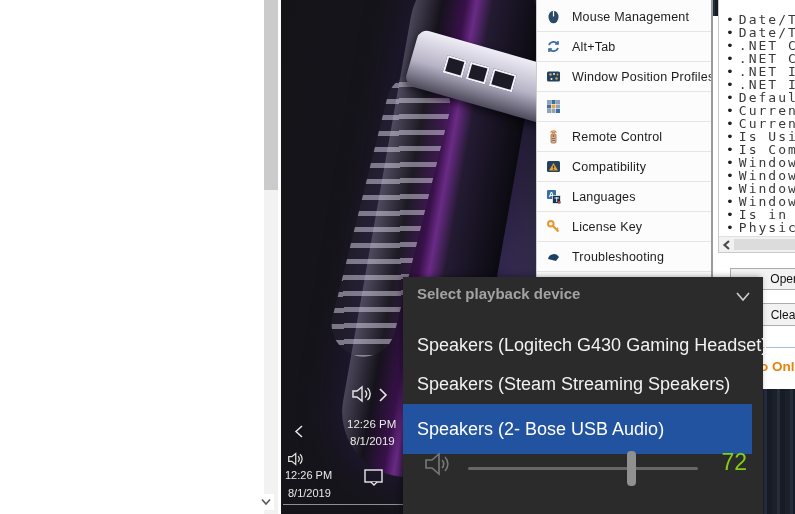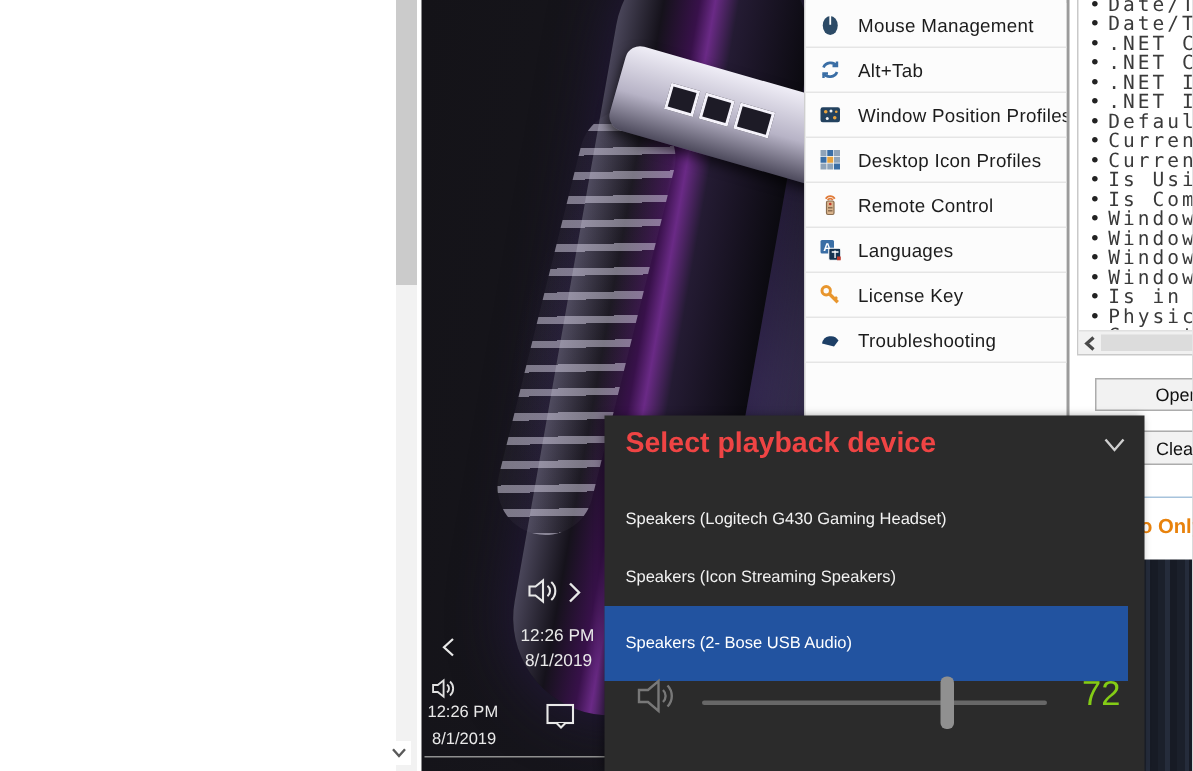--- a/index.html
+++ b/index.html
@@ -27,21 +27,21 @@
   
   .tb-text{position:absolute;color:#e9e9e9;white-space:nowrap;}
   .tb-icon{position:absolute;}
   .tb-line{position:absolute;height:1px;background:#8f8f8f;}
   
   #v-scrollbar{position:absolute;left:264px;top:0;width:14px;height:514px;background:#f2f2f2;}
   #v-scrollbar .thumb{position:absolute;left:0;top:0;width:14px;height:190px;background:#cbcbcb;}
   #v-scroll-arrow{position:absolute;left:257px;top:494px;width:17px;height:16px;background:#fff;
     display:flex;align-items:center;justify-content:center;}
   
-  #info-panel{position:absolute;left:712px;top:0;width:83px;height:373px;background:#ffffff;}
+  #info-panel{position:absolute;left:712px;top:16px;width:83px;height:373px;background:#ffffff;}
   #log-box{position:absolute;left:6px;top:-18px;width:96px;height:253px;border:1px solid #c9c9c9;
     background:#fff;overflow:hidden;}
   #log-box ul{list-style:none;margin:0;padding:14px 0 0 7px;}
   #log-box li{font-family:"DejaVu Sans Mono",monospace;font-size:13px;line-height:13px;
     letter-spacing:2px;color:#3a3a3a;white-space:nowrap;}
   #log-box li::before{content:"\2022";margin-right:5px;color:#222;letter-spacing:0;}
   #log-hscroll{position:absolute;left:0;right:0;bottom:0;height:15px;background:#f1f1f1;
     border-top:1px solid #e0e0e0;display:flex;align-items:center;}
   #log-hscroll .h-thumb{position:absolute;left:15px;right:0;top:2px;height:11px;background:#dcdcdc;}
   .win-btn{position:absolute;left:18px;width:110px;height:22px;background:#f2f2f2;
@@ -54,24 +54,24 @@
   #app-menu{position:absolute;left:536px;top:0;width:177px;height:281px;background:#fcfcfc;
     border-left:1px solid #cfcfcf;border-right:2px solid #9b9b9b;box-sizing:border-box;
     padding-top:2px;overflow:hidden;}
   .menu-row{height:29px;border-bottom:1px solid #e5e5e5;display:flex;align-items:center;
     padding-left:9px;gap:11px;background:#fcfcfc;}
   .menu-row .lab{font-size:12.5px;letter-spacing:.2px;color:#1c1c1c;white-space:nowrap;}
   .mi{width:15px;height:15px;flex:0 0 15px;}
   
   #flyout{position:absolute;left:403px;top:277px;width:360px;height:237px;background:#2b2b2b;
     box-shadow:-2px 0 6px rgba(0,0,0,.4);}
-  #flyout-title{position:absolute;left:14px;top:8px;font-size:19px;font-weight:bold;color:#ef4444;text-align:right;}
+  #flyout-title{position:absolute;left:14px;top:8px;font-size:15px;font-weight:bold;color:#a3a3a3;text-align:right;}
   #flyout-chevron{position:absolute;right:12px;top:14px;width:16px;height:12px;cursor:pointer;}
   .device-row{position:absolute;left:0;width:360px;height:39px;display:flex;align-items:center;
-    padding-left:14px;box-sizing:border-box;font-size:11px;color:#f2f2f2;white-space:nowrap;}
+    padding-left:14px;box-sizing:border-box;font-size:18px;color:#f2f2f2;white-space:nowrap;}
   .device-row.selected{width:349px;background:#2253a0;color:#ffffff;}
   #vol-icon{position:absolute;left:20px;top:172px;}
   #vol-track{position:absolute;left:65px;top:190px;width:230px;height:3px;background:#676767;border-radius:2px;}
   #vol-thumb{position:absolute;left:224px;top:174px;width:9px;height:35px;background:#909090;border-radius:4px;}
   #vol-value{position:absolute;left:300px;top:172px;width:44px;text-align:right;font-size:23px;
     color:#84cc16;}
 </style>
 </head>
 <body>
 
@@ -195,35 +195,43 @@
             <rect x="5.5" y="1" width="4" height="4" fill="#3a6ea5"></rect>
             <rect x="10" y="1" width="4" height="4" fill="#8fa3b8"></rect>
           <rect x="1" y="5.5" width="4" height="4" fill="#3a6ea5"></rect>
             <rect x="5.5" y="5.5" width="4" height="4" fill="#e8a33d"></rect>
             <rect x="10" y="5.5" width="4" height="4" fill="#8fa3b8"></rect>
           <rect x="1" y="10" width="4" height="4" fill="#8fa3b8"></rect>
             <rect x="5.5" y="10" width="4" height="4" fill="#8fa3b8"></rect>
             <rect x="10" y="10" width="4" height="4" fill="#3a6ea5"></rect>
         </g>
       </svg>
-      <span class="lab">Desktop Icon Profiles</span>
     </div>
     <div class="menu-row">
       <svg class="mi" viewBox="0 0 15 15">
         <path d="M4.5 3.5 a3.5 3.5 0 0 1 6 0" fill="none" stroke="#e07b39" stroke-width="1.2"></path>
         <path d="M5.8 4.3 a2 2 0 0 1 3.4 0" fill="none" stroke="#e07b39" stroke-width="1.2"></path>
         <rect x="5" y="5" width="5" height="9" rx="1" fill="#d9b38c" stroke="#8a6d4f" stroke-width="0.8"></rect>
         <circle cx="7.5" cy="7" r="0.9" fill="#c0392b"></circle>
         <rect x="6" y="9" width="3" height="1" fill="#8a6d4f"></rect>
           <rect x="6" y="11" width="3" height="1" fill="#8a6d4f"></rect>
       </svg>
       <span class="lab">Remote Control</span>
     </div>
     <div class="menu-row">
       <svg class="mi" viewBox="0 0 15 15">
+        <rect x="1" y="2" width="13" height="11" rx="1.5" fill="#23425f"></rect>
+        <path d="M7.5 4 L12 11.5 H3 Z" fill="#f0a030"></path>
+        <line x1="7.5" y1="6.5" x2="7.5" y2="9" stroke="#23425f" stroke-width="1.2"></line>
+        <circle cx="7.5" cy="10.3" r="0.7" fill="#23425f"></circle>
+      </svg>
+      <span class="lab">Compatibility</span>
+    </div>
+    <div class="menu-row">
+      <svg class="mi" viewBox="0 0 15 15">
         <rect x="1" y="1" width="9" height="9" rx="1" fill="#3a6ea5"></rect>
         <text x="5.5" y="8" font-size="7.5" font-family="Liberation Sans" font-weight="bold" fill="#fff" text-anchor="middle">A</text>
         <rect x="6.5" y="6.5" width="8" height="8" rx="1" fill="#16324f" stroke="#fff" stroke-width="0.7"></rect>
         <line x1="8.5" y1="9" x2="13" y2="9" stroke="#fff" stroke-width="0.9"></line>
         <line x1="10.7" y1="8" x2="10.7" y2="13" stroke="#fff" stroke-width="0.9"></line>
         <rect x="12" y="12" width="2.5" height="2.5" fill="#c0392b"></rect>
       </svg>
       <span class="lab">Languages</span>
     </div>
     <div class="menu-row">
@@ -244,21 +252,21 @@
 
   <div id="flyout">
     <div id="flyout-title">Select playback device</div>
     <svg id="flyout-chevron" viewBox="0 0 16 12">
       <path d="M2 2 l6 7 6 -7" fill="none" stroke="#cfcfcf" stroke-width="1.6"></path>
     </svg>
     <div class="device-row" style="top:49px">
       <span>Speakers (Logitech G430 Gaming Headset)</span>
     </div>
     <div class="device-row" style="top:88px">
-      <span>Speakers (Icon Streaming Speakers)</span>
+      <span>Speakers (Steam Streaming Speakers)</span>
     </div>
     <div class="device-row selected" style="top:127px;height:50px">
       <span>Speakers (2- Bose USB Audio)</span>
     </div>
     <svg id="vol-icon" width="30" height="30" viewBox="0 0 30 30">
       <path d="M3 11 h6 l7 -6 v20 l-7 -6 H3 z" fill="none" stroke="#787878" stroke-width="1.6"></path>
       <path d="M19 11 a5.5 5.5 0 0 1 0 8" fill="none" stroke="#787878" stroke-width="1.6"></path>
       <path d="M22 8 a10 10 0 0 1 0 14" fill="none" stroke="#787878" stroke-width="1.6"></path>
     </svg>
     <div id="vol-track"></div>

